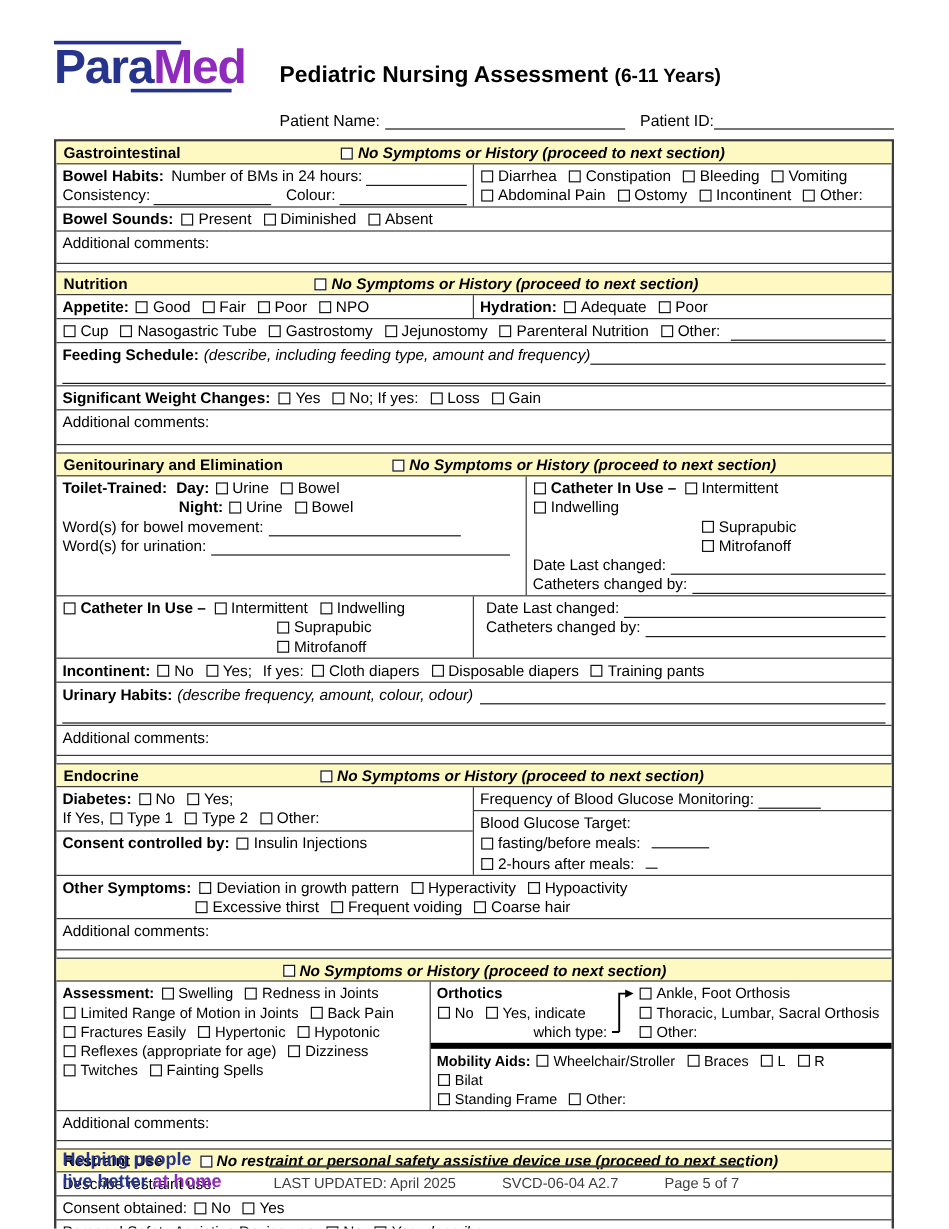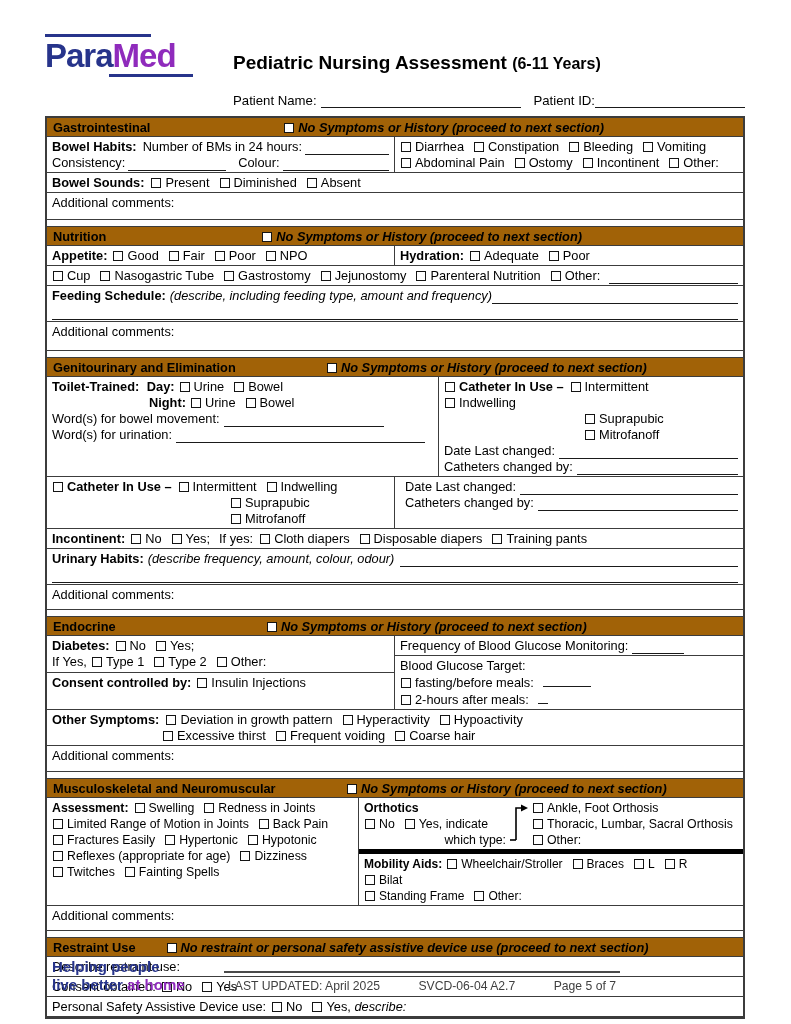--- a/index.html
+++ b/index.html
@@ -7,31 +7,31 @@
   .sheet {
     position: relative; width: 791px; height: 1024px; background: #fff;
     font-family: "Liberation Sans", sans-serif; font-size: 12.8px; color: #000;
     overflow: hidden;
   }
   .b { font-weight: bold; }
   .i { font-style: italic; }
   
   .brand { position: absolute; left: 45px; top: 34px; width: 152px; }
   .brand-topline { width: 106px; height: 3px; background: #27348b; margin-bottom: 1px; }
-  .brand-word { font-size: 33px; font-weight: bold; letter-spacing: -1px; line-height: 36px; }
+  .brand-word { font-size: 40px; font-weight: bold; letter-spacing: -1px; line-height: 36px; }
   .brand-para { color: #27348b; }
   .brand-med  { color: #8f2bbc; }
   .brand-botline { width: 84px; height: 3px; background: #27348b; margin-left: 64px; }
   .doc-title { position: absolute; left: 233px; top: 52px; font-size: 19px; font-weight: bold; }
   .doc-title .suffix { font-size: 16px; }
   .patient-line { position: absolute; left: 233px; top: 93px; width: 512px; display: flex; align-items: flex-end; font-size: 13.2px; }
   .patient-line .wl { height: 15px; }
   
   .formtable { position: absolute; left: 45px; top: 116px; width: 700px; border: 2px solid #3c3c3c; background:#fff; }
-  .sech { display: flex; align-items: center; background: #a16207; padding: 2px 6px 1px 6px; border-top: 1px solid #3c3c3c; border-bottom: 1px solid #3c3c3c; line-height: 15px; }
+  .sech { display: flex; align-items: center; background: #fef9c3; padding: 2px 6px 1px 6px; border-top: 1px solid #3c3c3c; border-bottom: 1px solid #3c3c3c; line-height: 15px; }
   .formtable > .sec:first-child .sech { border-top: none; }
   .sech .note { flex: 1; text-align: center; font-style: italic; font-weight: bold; }
   .sech .note-left { margin-left: 30px; font-style: italic; font-weight: bold; }
   .spacer { height: 6px; }
   .row { padding: 2px 5px 1px 5px; border-bottom: 1px solid #3c3c3c; line-height: 16px; }
   .tworow { display: flex; border-bottom: 1px solid #3c3c3c; }
   .cell { padding: 2px 5px 1px 5px; line-height: 16px; }
   .cell.sep { border-right: 1px solid #3c3c3c; }
   .flexline { display: flex; align-items: flex-end; }
   .wl { display: inline-block; border-bottom: 1px solid #1a1a1a; height: 13px; }
@@ -139,20 +139,23 @@
       <div class="row">
         <div class="flexline">
           <span class="b">Feeding Schedule:</span>
           <span class="i" style="margin-left:4px;">(describe, including feeding type, amount and frequency)</span>
           <span class="wl fill"></span>
         </div>
         <div class="flexline">
             <span class="wl fill" style="margin-top:3px;"></span>
           </div>
       </div>
+      <div class="row">
+        <span class="b" style="margin-right:6px;">Significant Weight Changes:</span><span><span class="cbi"><span class="cb"></span><span>Yes</span></span><span class="cbi"><span class="cb"></span><span>No; If yes:</span></span><span class="cbi"><span class="cb"></span><span>Loss</span></span><span class="cbi"><span class="cb"></span><span>Gain</span></span></span>
+      </div>
       <div class="row comments" style="min-height:29px;">
         <span>Additional comments:</span>
       </div>
     </div>
     <div class="spacer"></div>
 
     <div class="sec">
       <div class="sech">
         <span class="b">Genitourinary and Elimination</span>
         <span class="note"><span class="cb"></span><span>No Symptoms or History (proceed to next section)</span></span>
@@ -259,21 +262,20 @@
         <div style="margin-left:110px;"><span><span class="cbi"><span class="cb"></span><span>Excessive thirst</span></span><span class="cbi"><span class="cb"></span><span>Frequent voiding</span></span><span class="cbi"><span class="cb"></span><span>Coarse hair</span></span></span></div>
       </div>
       <div class="row comments" style="min-height:26px;">
         <span>Additional comments:</span>
       </div>
     </div>
     <div class="spacer"></div>
 
     <div class="sec msk">
       <div class="sech">
-        <span class="b" style="font-size:12.8px;">Musculoskeletal and Neuromuscular</span>
         <span class="note" style="font-size:12.8px;"><span class="cb"></span><span>No Symptoms or History (proceed to next section)</span></span>
       </div>
       <div class="mskgrid">
         <div class="cell sep" style="width:312px;">
           <div><span class="b" style="margin-right:5px;">Assessment:</span><span><span class="cbi"><span class="cb"></span><span>Swelling</span></span><span class="cbi"><span class="cb"></span><span>Redness in Joints</span></span></span></div>
           <div><span class="cbi"><span class="cb"></span><span>Limited Range of Motion in Joints</span></span><span class="cbi"><span class="cb"></span><span>Back Pain</span></span></div>
           <div><span class="cbi"><span class="cb"></span><span>Fractures Easily</span></span><span class="cbi"><span class="cb"></span><span>Hypertonic</span></span><span class="cbi"><span class="cb"></span><span>Hypotonic</span></span></div>
           <div><span class="cbi"><span class="cb"></span><span>Reflexes (appropriate for age)</span></span><span class="cbi"><span class="cb"></span><span>Dizziness</span></span></div>
           <div><span class="cbi"><span class="cb"></span><span>Twitches</span></span><span class="cbi"><span class="cb"></span><span>Fainting Spells</span></span></div>
         </div>

